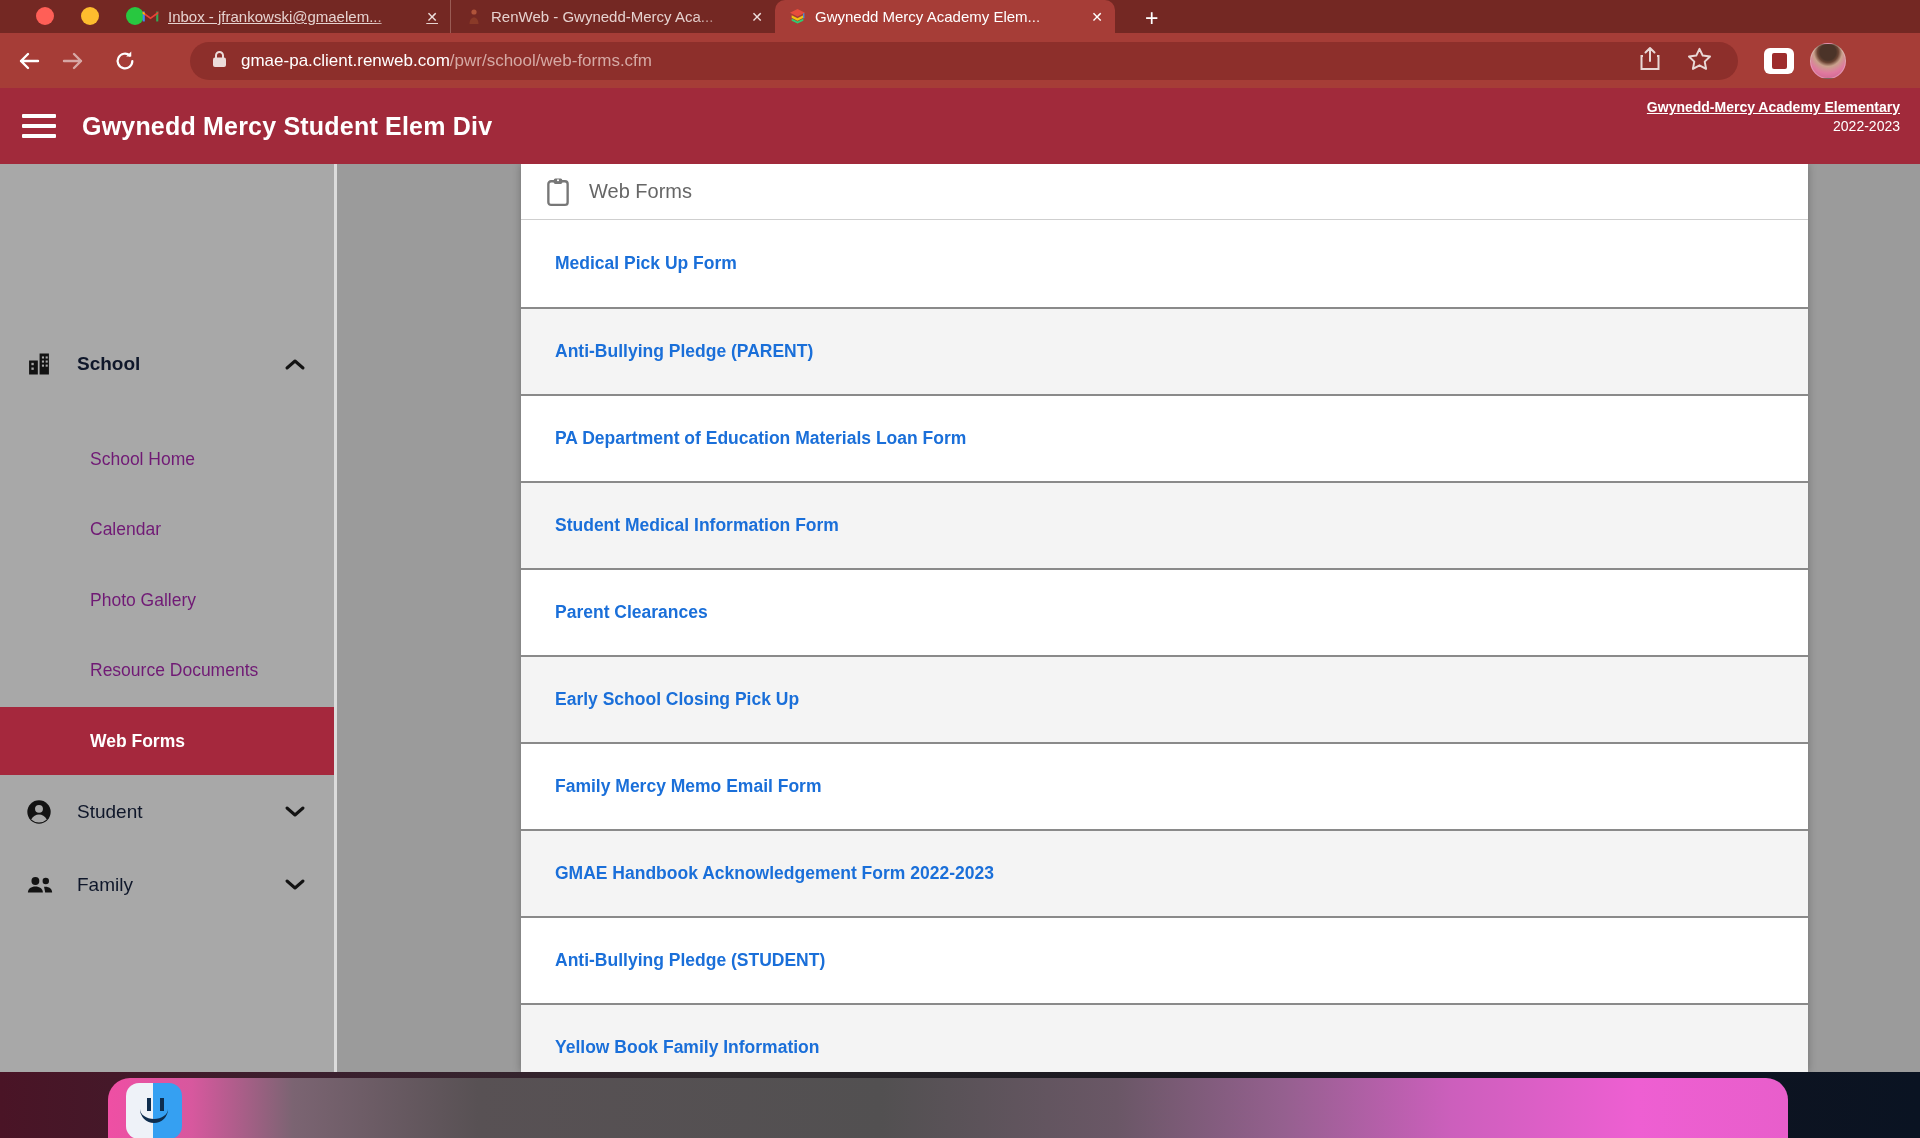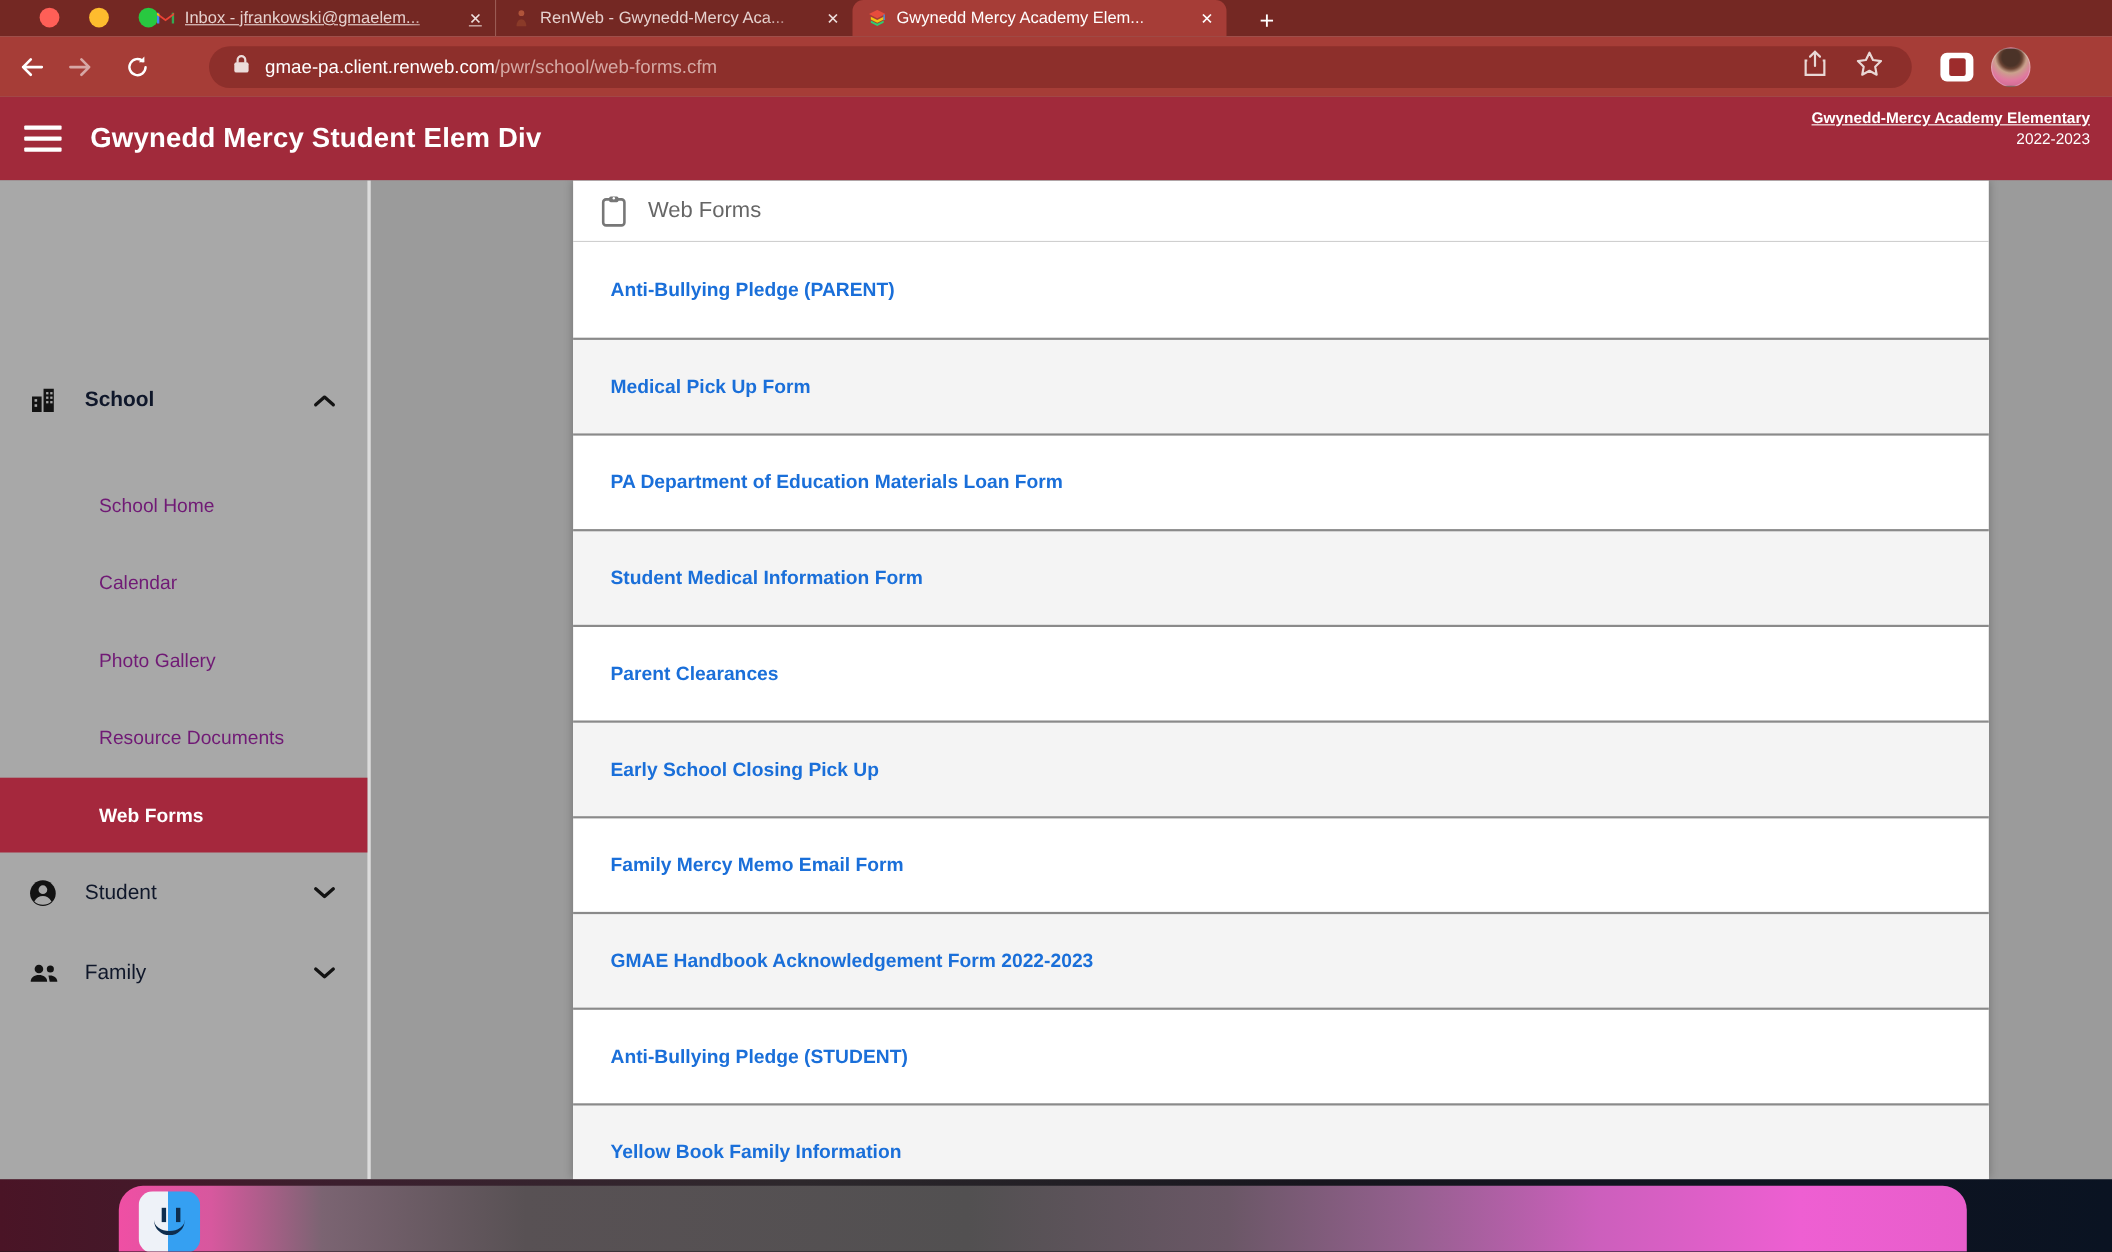--- a/index.html
+++ b/index.html
@@ -352,24 +352,24 @@
             <svg width="26" height="30" viewBox="0 0 24 28">
               <rect x="3" y="4" width="18" height="22" rx="2.5" stroke="#777" stroke-width="2.2" fill="none"></rect>
               <rect x="8" y="1.5" width="8" height="5" rx="1.5" fill="#777"></rect>
               <circle cx="12" cy="3" r="1" fill="#fff"></circle>
             </svg>
           </span>
           <span class="ctitle">Web Forms</span>
         </div>
         <div class="rows">
           <div class="row">
+              <a href="#">Medical Pick Up Form</a>
+            </div>
+          <div class="row">
               <a href="#">Anti-Bullying Pledge (PARENT)</a>
-            </div>
-          <div class="row">
-              <a href="#">Medical Pick Up Form</a>
             </div>
           <div class="row">
               <a href="#">PA Department of Education Materials Loan Form</a>
             </div>
           <div class="row">
               <a href="#">Student Medical Information Form</a>
             </div>
           <div class="row">
               <a href="#">Parent Clearances</a>
             </div>

